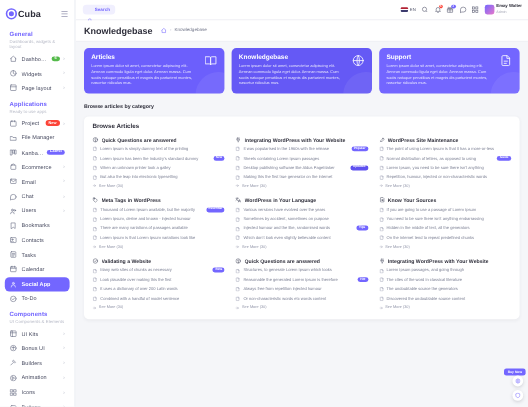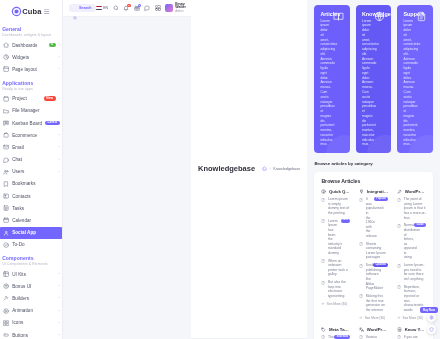--- a/index.html
+++ b/index.html
@@ -9,21 +9,21 @@
     background: #f5f6f9;
     overflow: hidden;
   }
   .app { display: flex; width: 440px; height: 339px; position: relative; }
 
   
   .sidebar {
     width: 63px; height: 339px; background: #fff;
     border-right: 1px solid #eceef3;
     display: flex; flex-direction: column;
-    flex: 0 0 63px; overflow: hidden; align-items: center;
+    flex: 0 0 63px; overflow: hidden;
   }
   .logo-row {
     display: flex; align-items: center; gap: 2px;
     padding: 6px 5px 5px 6px; height: 22px;
   }
   .logo-mark {
     width: 7px; height: 7px; border-radius: 50%;
     background: #7366ff; flex: 0 0 7px;
     box-shadow: inset 0 0 0 1.4px #fff, 0 0 0 1.2px #7366ff;
   }
@@ -56,21 +56,21 @@
   .nav-badge {
     font-size: 3.2px; color: #fff; border-radius: 6px;
     padding: .6px 2.4px; font-weight: 700; letter-spacing: .1px;
     line-height: 1;
   }
   .nav-arrow {
     font-size: 4px; color: #b9bcc9; margin-left: auto; line-height: 1;
   }
 
   
-  .main { flex: 1; height: 339px; display: flex; overflow: hidden; min-width: 0; }
+  .main { flex: 1; height: 339px; display: flex; flex-direction: column; overflow: hidden; min-width: 0; }
 
   .topbar {
     height: 17px; background: #fff; display: flex; align-items: center;
     padding: 0 5px 0 6px; border-bottom: 1px solid #f0f1f5; flex: 0 0 17px;
   }
   .topbar-left { display: flex; align-items: center; gap: 3px; }
   .tb-pill {
     display: flex; align-items: center; gap: 2px;
     background: #f0effe; border-radius: 3px; padding: 1.6px 4px;
   }

